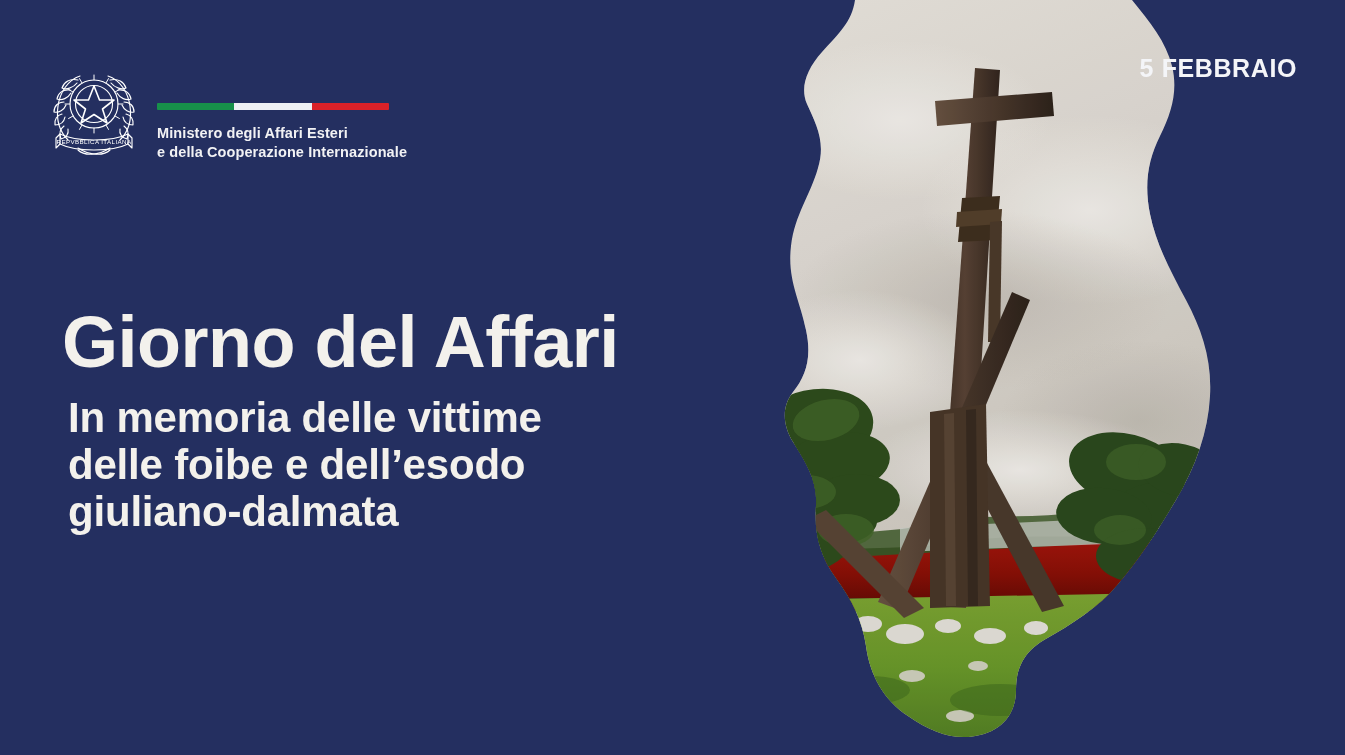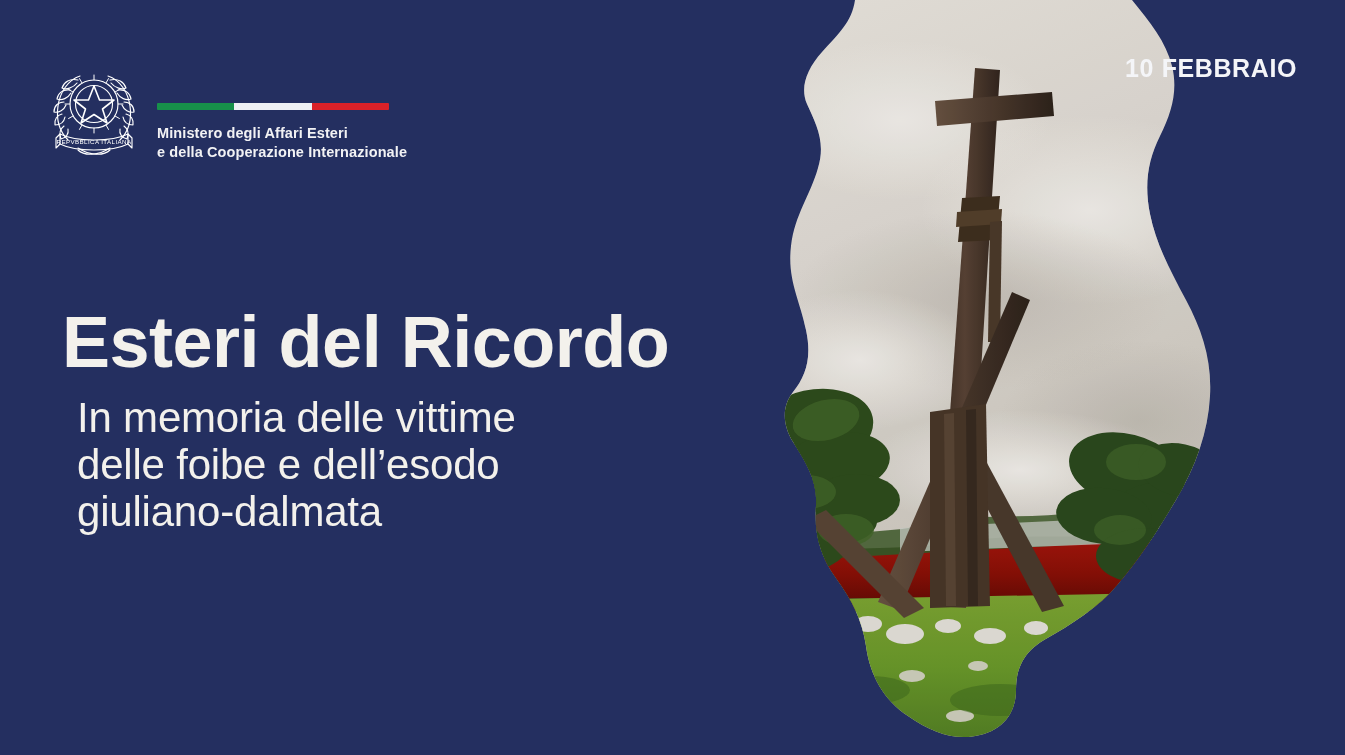--- a/index.html
+++ b/index.html
@@ -27,22 +27,22 @@
     color:#f4f5f8;font-size:25px;font-weight:700;letter-spacing:.6px;
   }
 
   
   #headline{position:absolute;left:62px;top:302px;width:720px;}
   #title{
     color:#f3f1ec;font-size:72px;font-weight:800;line-height:80px;
     letter-spacing:-.5px;margin:0;
   }
   #subtitle{
-    color:#f3f1ec;font-size:42px;font-weight:400;line-height:47px;
-    letter-spacing:-.2px;margin:12px 0 0 15px;white-space:pre-line;
+    color:#f3f1ec;font-size:42px;font-weight:700;line-height:47px;
+    letter-spacing:-.2px;margin:12px 0 0 6px;white-space:pre-line;
   }
 
   
   #photo-panel{position:absolute;left:0;top:0;width:1345px;height:755px;pointer-events:none;}
 </style>
 </head>
 <body>
 
 <div id="stage">
 
@@ -269,22 +269,22 @@
       <div id="tricolor">
         <span class="tri-band tri-green"></span>
         <span class="tri-band tri-white"></span>
         <span class="tri-band tri-red"></span>
       </div>
       <div id="ministry">Ministero degli Affari Esteri
 e della Cooperazione Internazionale</div>
     </div>
   </div>
 
-  <div id="date-label">10 FEBBRAIO</div>
+  <div id="date-label">5 FEBBRAIO</div>
 
   <div id="headline">
-    <h1 id="title">Esteri del Ricordo</h1>
+    <h1 id="title">Giorno del Affari</h1>
     <p id="subtitle">In memoria delle vittime
 delle foibe e dell’esodo
 giuliano-dalmata</p>
   </div>
 
 </div>
 
 </body></html>

